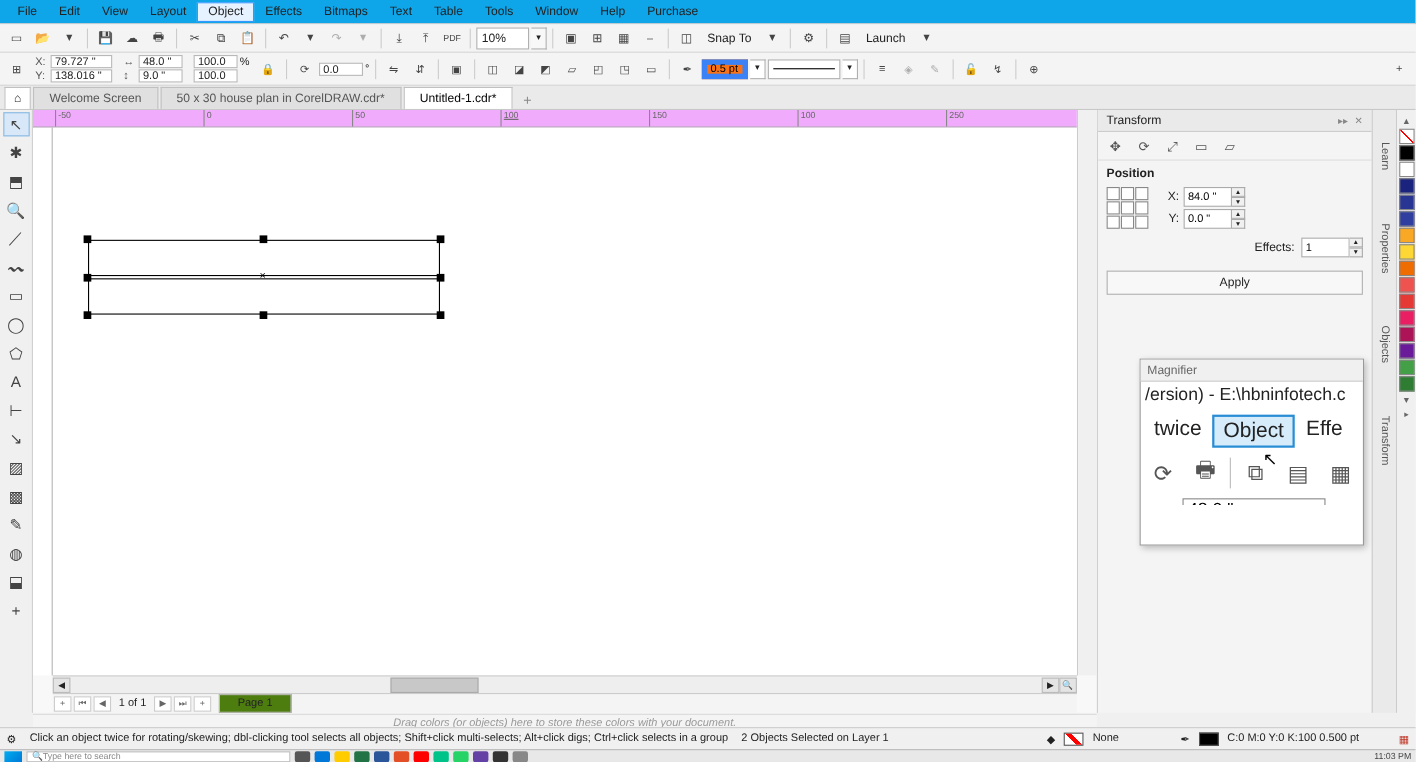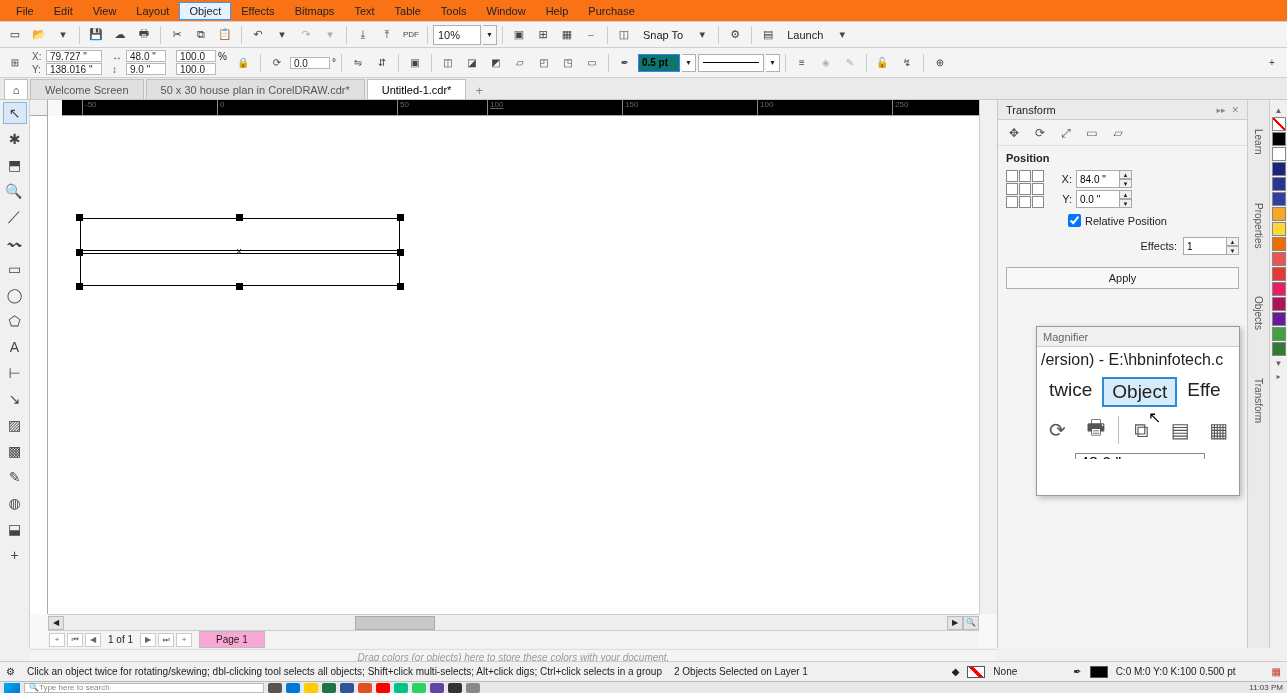--- a/index.html
+++ b/index.html
@@ -1,38 +1,38 @@
 <!DOCTYPE html>
 <html><head>
 <meta charset="utf-8">
 <style>
   * { margin:0; padding:0; box-sizing:border-box; font-family:"Segoe UI",Tahoma,Arial,sans-serif; }
   body { width:1287px; height:693px; background:#f0f0f0; overflow:hidden; position:relative; font-size:11px; color:#222; }
 
   
-  .menubar { height:22px; background:#f97316; border-bottom:1px solid #d0d0d0; display:flex; align-items:center; padding:0 6px; }
+  .menubar { height:22px; background:#0ea5e9; border-bottom:1px solid #d0d0d0; display:flex; align-items:center; padding:0 6px; }
   .menubar span { padding:3px 10px; cursor:default; }
   .menubar span.active { border:1px solid #3399ff; background:#e6f2ff; padding:2px 9px; }
 
   
   .toolbar { height:26px; background:#f4f4f4; border-bottom:1px solid #d0d0d0; display:flex; align-items:center; padding:0 4px; gap:2px; }
   .tbtn { width:22px; height:22px; display:flex; align-items:center; justify-content:center; color:#444; border:1px solid transparent; border-radius:2px; }
   .sep { width:1px; height:18px; background:#ccc; margin:0 3px; }
   .zoom-box { width:48px; height:20px; border:1px solid #b0b0b0; background:#fff; font-size:11px; padding:0 4px; display:flex; align-items:center; }
   .zoom-drop { width:14px; height:20px; border:1px solid #b0b0b0; border-left:none; background:#f8f8f8; display:flex; align-items:center; justify-content:center; font-size:7px; }
   .launch-text { font-size:11px; padding:0 6px; }
 
   
   .propbar { height:30px; background:#f4f4f4; border-bottom:1px solid #d0d0d0; display:flex; align-items:center; padding:0 4px; gap:2px; font-size:10px; }
   .coord-block { display:flex; flex-direction:column; gap:1px; margin:0 4px; }
   .coord-row { display:flex; align-items:center; gap:2px; }
   .coord-label { width:12px; color:#555; font-size:10px; }
   .coord-val { width:56px; height:12px; border:1px solid #b8b8b8; background:#fff; font-size:10px; padding:0 3px; line-height:12px; }
   .coord-val.narrow { width:40px; }
-  .outline-box { width:42px; height:18px; border:1px solid #3b82f6; background:#0f766e; color:#000; font-size:10px; padding:0 3px; display:flex; align-items:center;font-weight:bold; }
+  .outline-box { width:42px; height:18px; border:5px solid #3b82f6; background:#f97316; color:#000; font-size:10px; padding:0 3px; display:flex; align-items:center; }
   .outline-drop { width:14px; height:18px; border:1px solid #b0b0b0; border-left:none; background:#fff; display:flex; align-items:center; justify-content:center; font-size:7px; }
   .line-style { width:66px; height:18px; border:1px solid #b0b0b0; background:#fff; display:flex; align-items:center; padding:0 4px; }
   .line-style .line { flex:1; height:0; border-top:1px solid #000; }
 
   
   .tabstrip { height:22px; background:#eaeaea; border-bottom:1px solid #c8c8c8; display:flex; align-items:flex-end; padding:0 4px; }
   .home-tab { width:24px; height:20px; background:#fff; border:1px solid #c0c0c0; border-bottom:none; display:flex; align-items:center; justify-content:center; margin-right:2px; font-size:11px; }
   .doc-tab { height:20px; padding:0 14px; background:#e0e0e0; border:1px solid #c0c0c0; border-bottom:none; display:flex; align-items:center; font-size:11px; color:#555; margin-right:2px; }
   .doc-tab.active { background:#fff; color:#000; }
   .add-tab { width:18px; height:18px; display:flex; align-items:center; justify-content:center; color:#888; font-size:13px; margin-left:2px; }
@@ -40,21 +40,21 @@
   
   .workspace { position:absolute; top:100px; left:0; right:0; bottom:45px; display:flex; }
 
   
   .toolbox { width:30px; background:#f0f0f0; border-right:1px solid #d0d0d0; display:flex; flex-direction:column; align-items:center; padding-top:2px; gap:4px; }
   .toolbox .tool { width:24px; height:22px; display:flex; align-items:center; justify-content:center; color:#444; font-size:14px; border:1px solid transparent; }
   .toolbox .tool.active { background:#d8e8f8; border:1px solid #88b8e0; }
 
   
   .canvas-wrap { flex:1; position:relative; background:#f8f8f8; }
-  .ruler-h { position:absolute; top:0; left:32px; right:18px; height:16px; background:#000000; border-bottom:1px solid #aaa; font-size:8px; color:#666; overflow:hidden; }
+  .ruler-h { position:absolute; top:0; left:0; right:18px; height:16px; background:#f0abfc; border-bottom:1px solid #aaa; font-size:8px; color:#666; overflow:hidden; }
   .ruler-h .tick { position:absolute; top:0; height:16px; border-left:1px solid #888; padding-left:2px; line-height:10px; font-size:8px; }
   .ruler-v { position:absolute; top:16px; left:0; width:18px; bottom:34px; background:#fff; border-right:1px solid #aaa; }
   .ruler-corner { position:absolute; top:0; left:0; width:18px; height:16px; background:#f0f0f0; border-right:1px solid #aaa; border-bottom:1px solid #aaa; }
   .canvas { position:absolute; top:16px; left:18px; right:18px; bottom:34px; background:#fff; overflow:hidden; }
   .right-spacer { position:absolute; top:0; right:0; width:18px; bottom:34px; background:#f0f0f0; border-left:1px solid #ccc; }
 
   
   .sel-group { position:absolute; left:32px; top:102px; }
   .rect1 { position:absolute; left:0; top:0; width:320px; height:36px; border:1px solid #000; background:transparent; }
   .rect2 { position:absolute; left:0; top:32px; width:320px; height:36px; border:1px solid #000; background:transparent; }
@@ -63,21 +63,21 @@
 
   
   .hscroll { position:absolute; left:18px; right:18px; bottom:18px; height:16px; background:#f0f0f0; border-top:1px solid #ccc; display:flex; align-items:center; }
   .scrollbtn { width:16px; height:14px; background:#e4e4e4; border:1px solid #bbb; display:flex; align-items:center; justify-content:center; font-size:8px; }
   .scrolltrack { flex:1; height:14px; background:#eee; position:relative; margin:0 1px; }
   .scrollthumb { position:absolute; left:290px; width:80px; top:0; bottom:0; background:#c8c8c8; border:1px solid #aaa; }
 
   .pagestrip { position:absolute; left:18px; right:18px; bottom:0; height:18px; background:#f4f4f4; border-top:1px solid #ccc; display:flex; align-items:center; font-size:10px; }
   .pagestrip .pbtn { width:16px; height:14px; display:flex; align-items:center; justify-content:center; color:#666; border:1px solid #ccc; margin:0 1px; background:#fff; font-size:8px; }
   .page-info { padding:0 6px; }
-  .page-tab { padding:2px 16px; background:#f9a8d4; border:1px solid #bbb; margin-left:6px; }
+  .page-tab { padding:2px 16px; background:#4d7c0f; border:1px solid #bbb; margin-left:6px; }
 
   
   .docker { width:250px; background:#f4f4f4; border-left:1px solid #c8c8c8; display:flex; flex-direction:column; font-size:11px; }
   .docker-title { height:20px; background:#eaeaea; border-bottom:1px solid #ccc; display:flex; align-items:center; padding:0 8px; font-weight:normal; justify-content:space-between; }
   .docker-title .ctrls { display:flex; gap:6px; font-size:9px; color:#888; }
   .docker-icons { height:26px; display:flex; align-items:center; gap:6px; padding:0 6px; border-bottom:1px solid #ddd; }
   .dicon { width:20px; height:20px; border:1px solid transparent; display:flex; align-items:center; justify-content:center; font-size:12px; color:#555; }
   .section-label { padding:6px 8px 4px 8px; font-weight:bold; font-size:11px; }
   .pos-row { display:flex; align-items:center; gap:4px; padding:2px 8px; }
   .anchor-grid { display:grid; grid-template-columns:repeat(3,12px); grid-template-rows:repeat(3,12px); gap:1px; margin-right:10px; }
@@ -290,21 +290,21 @@
     <div class="tool">◍</div>
     <div class="tool">⬓</div>
     <div class="tool">+</div>
   </div>
 
   <div class="canvas-wrap">
     <div class="ruler-corner"></div>
     <div class="ruler-h" id="ruler-h">
         <div class="tick" style="left: 20px;">-50</div>
         <div class="tick" style="left: 155px;">0</div>
-        <div class="tick" style="left: 290px; margin-left: 45px;">50</div>
+        <div class="tick" style="left: 290px;">50</div>
         <div class="tick" style="left: 425px; text-decoration: underline;">100</div>
         <div class="tick" style="left: 560px;">150</div>
         <div class="tick" style="left: 695px;">100</div>
         <div class="tick" style="left: 830px;">250</div>
       </div>
     <div class="ruler-v"></div>
     <div class="right-spacer"></div>
 
     <div class="canvas">
       <div class="sel-group">
@@ -388,24 +388,20 @@
           <div class="spin">
               <input value="0.0 &quot;" style="">
               <div class="arrows">
                 <div>▲</div>
                 <div>▼</div>
               </div>
             </div>
         </div>
       </div>
     </div>
-    <div class="chk-row">
-      <input type="checkbox" checked="" style="">
-      <span>Relative Position</span>
-    </div>
     <div class="copies-row">
       <span>Effects:</span>
       <div class="spin">
           <input value="1" style="">
           <div class="arrows">
             <div>▲</div>
             <div>▼</div>
           </div>
         </div>
     </div>

